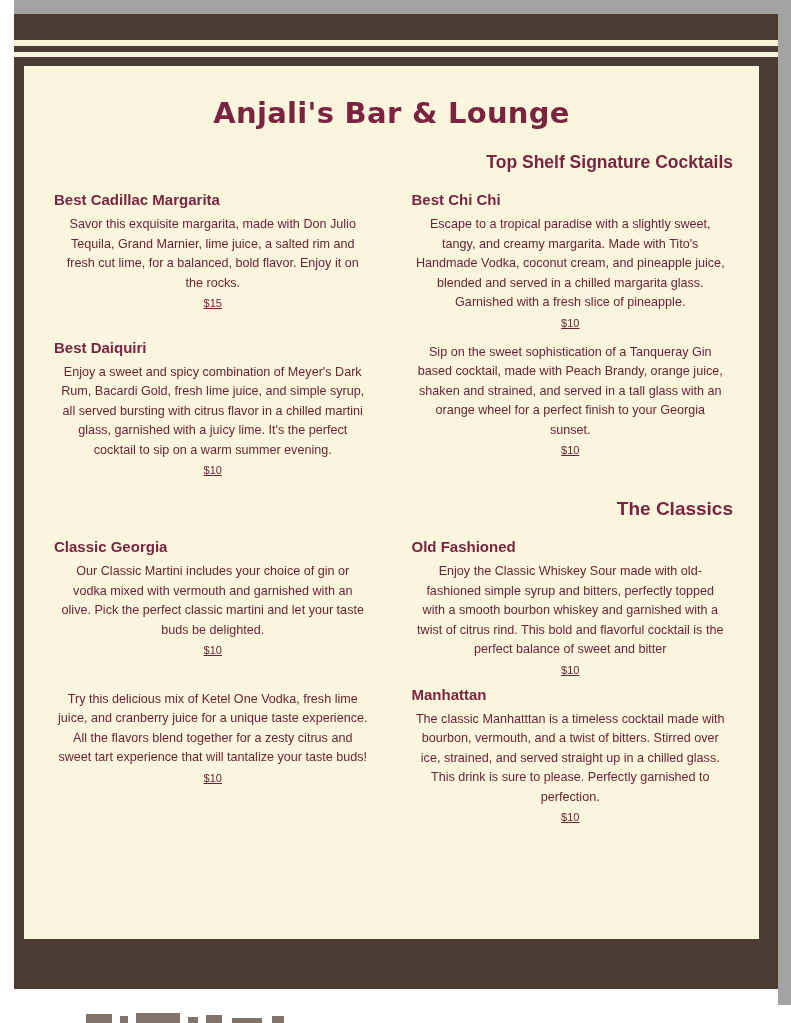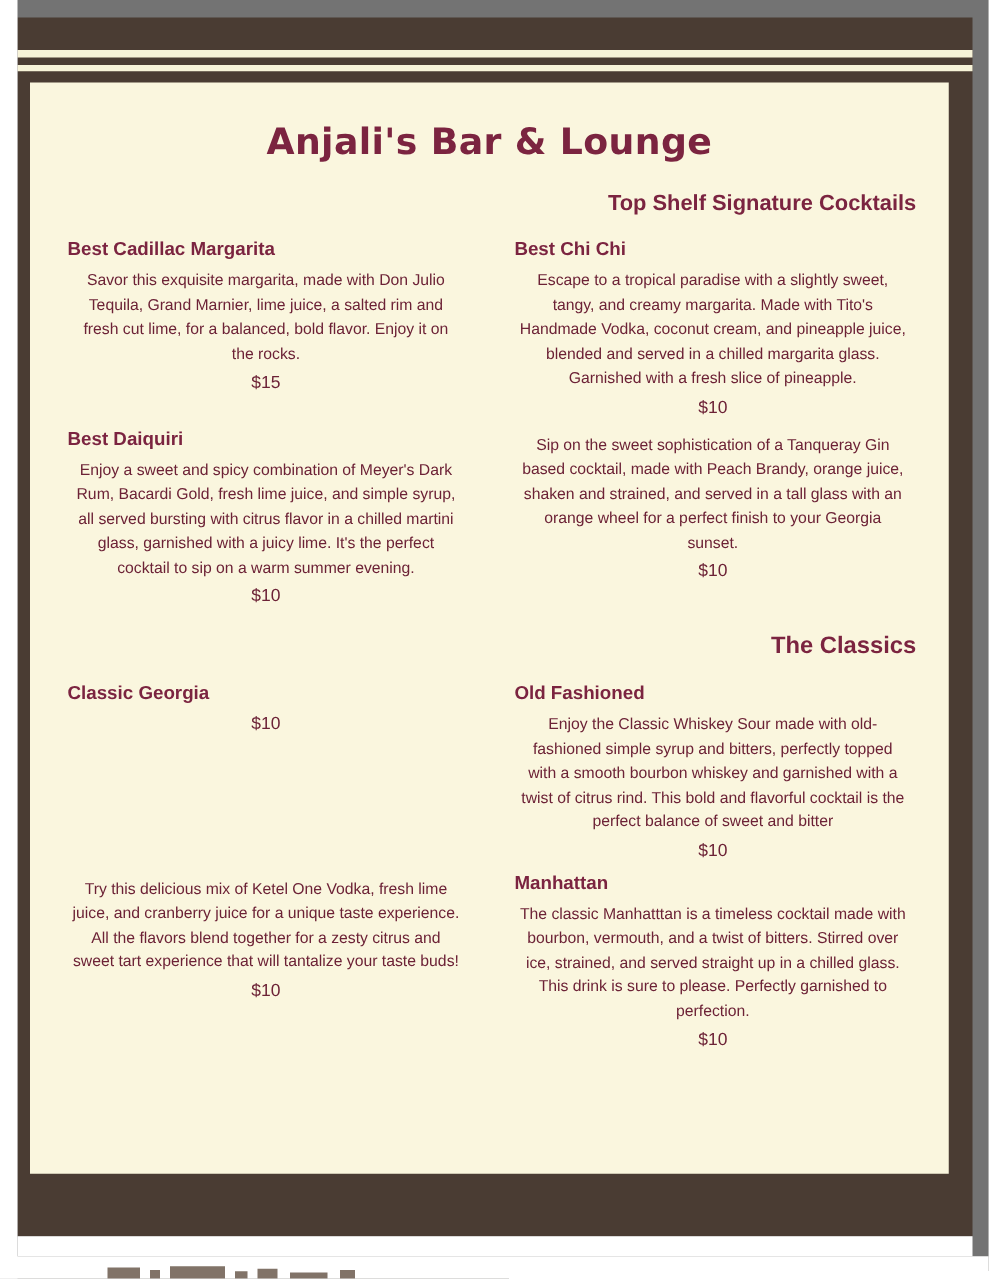--- a/index.html
+++ b/index.html
@@ -14,21 +14,21 @@
     overflow: hidden;
     position: relative;
   }
 
   
   #page {
     position: absolute;
     left: 0; top: 0;
     width: 791px;
     height: 1023px;
-    background: #737373;
+    background: #a3a3a3;
   }
 
   
   .frame-outer {
     position: absolute;
     left: 14px;
     top: 14px;
     width: 764px;
     height: 975px;
     background: #4a3c33;
@@ -114,22 +114,23 @@
   .item-desc {
     text-align: center;
     color: #6c2236;
     font-size: 12.6px;
     line-height: 19.5px;
     margin: 4px;
   }
   .item-price {
     text-align: center;
     color: #6c2236;
-    font-size: 14px;
+    font-size: 11px;
     margin-top: 2px;
+    text-decoration: underline;
   }
 
   
   .scan-bottom {
     position: absolute;
     left: 0;
     top: 1005px;
     width: 791px;
     height: 18px;
     background: #ffffff;
@@ -189,20 +190,21 @@
         <p class="item-desc">Sip on the sweet sophistication of a Tanqueray Gin based cocktail, made with Peach Brandy, orange juice, shaken and strained, and served in a tall glass with an orange wheel for a perfect finish to your Georgia sunset.</p>
         <div class="item-price">$10</div>
       </div>
     </div>
 
     <h2 class="section-title classics">The Classics</h2>
 
     <div class="grid">
       <div class="cell left">
         <div class="item-name">Classic Georgia</div>
+        <p class="item-desc">Our Classic Martini includes your choice of gin or vodka mixed with vermouth and garnished with an olive. Pick the perfect classic martini and let your taste buds be delighted.</p>
         <div class="item-price">$10</div>
       </div>
       <div class="cell right">
         <div class="item-name">Old Fashioned</div>
         <p class="item-desc">Enjoy the Classic Whiskey Sour made with old-fashioned simple syrup and bitters, perfectly topped with a smooth bourbon whiskey and garnished with a twist of citrus rind. This bold and flavorful cocktail is the perfect balance of sweet and bitter</p>
         <div class="item-price">$10</div>
       </div>
       <div class="cell left">
         <p class="item-desc">Try this delicious mix of Ketel One Vodka, fresh lime juice, and cranberry juice for a unique taste experience. All the flavors blend together for a zesty citrus and sweet tart experience that will tantalize your taste buds!</p>
         <div class="item-price">$10</div>

